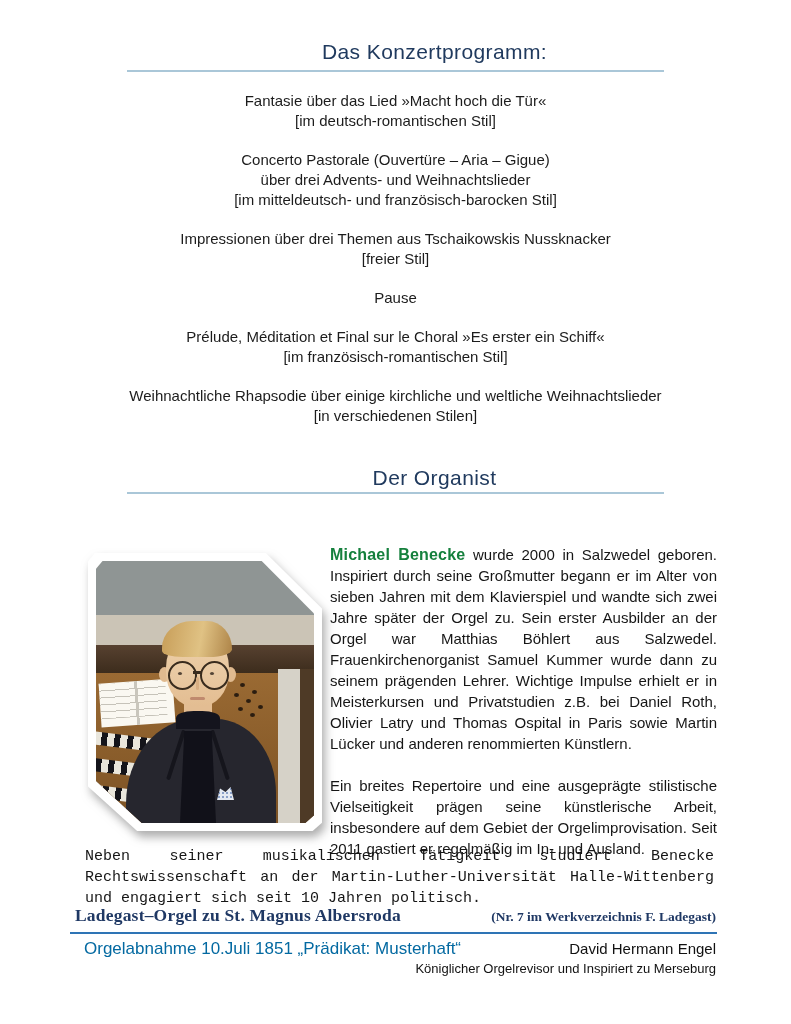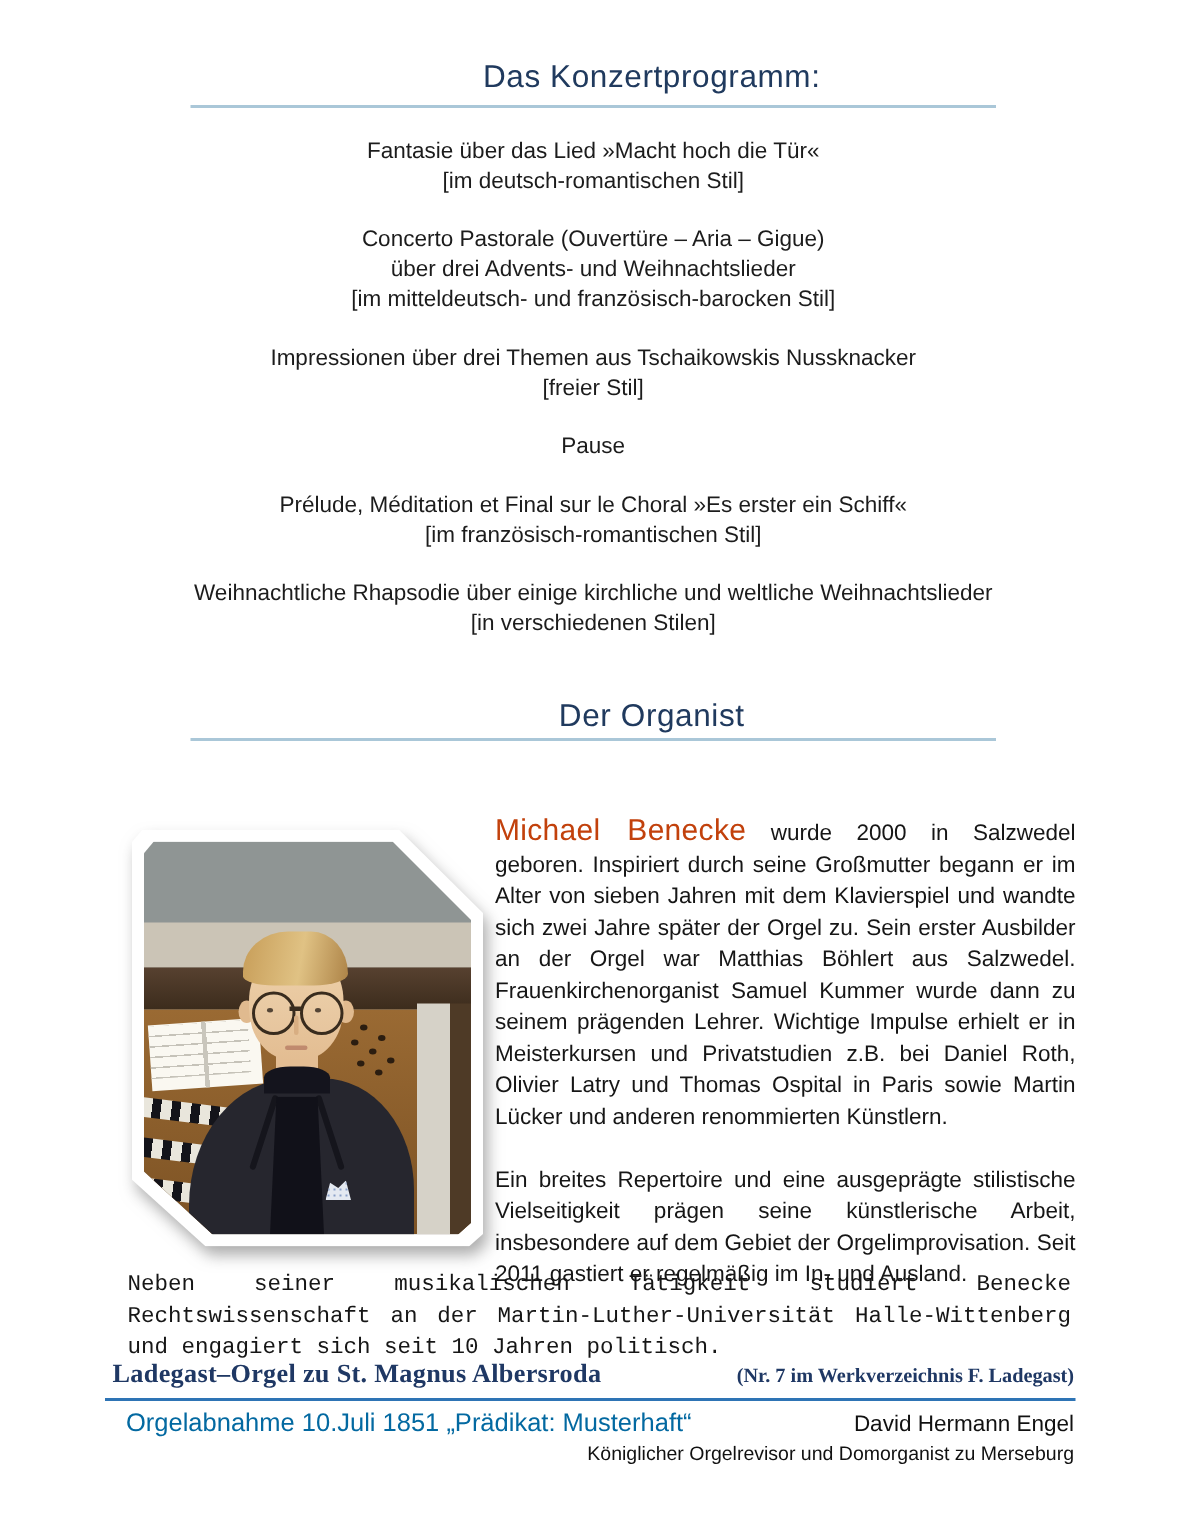--- a/index.html
+++ b/index.html
@@ -19,21 +19,21 @@
   
   .program{position:absolute;top:91px;left:0;width:100%;text-align:center;
            font-size:15px;line-height:20px;color:#1c1c1c;}
   .gap{height:19px;}
 
   
   .bio{position:absolute;left:330px;top:544px;width:387px;text-align:justify;
        font-size:15px;line-height:21px;color:#161616;}
   .bio p{margin:0;}
   .bio .p2{margin-top:21px;}
-  .bio .name{font-size:20px;font-weight:normal;letter-spacing:.2px;color:#c2410c;}
+  .bio .name{font-size:16px;font-weight:bold;letter-spacing:.2px;color:#15803d;}
   .p3{position:absolute;left:85px;top:846px;width:629px;margin:0;text-align:justify;
       font-size:15px;line-height:21px;color:#161616;font-family:Liberation Mono, monospace;}
 
   
   .f-row1{position:absolute;top:905px;left:75px;right:75px;display:flex;
           justify-content:space-between;align-items:baseline;
           font-family:"Liberation Serif",serif;color:#1f3864;}
   .f-organ{font-size:17.5px;font-weight:bold;letter-spacing:.2px;}
   .f-cat{font-size:13.5px;font-weight:bold;}
   .f-rule{position:absolute;top:932px;left:70px;width:647px;height:2px;background:#2e74b5;}
@@ -174,15 +174,15 @@
 
   <div class="f-row1">
     <span class="f-organ">Ladegast–Orgel zu St. Magnus Albersroda</span>
     <span class="f-cat">(Nr. 7 im Werkverzeichnis F. Ladegast)</span>
   </div>
   <div class="f-rule"></div>
   <div class="f-row2">
     <span class="f-abnahme">Orgelabnahme 10.Juli 1851 „Prädikat: Musterhaft“</span>
     <span class="f-engel">David Hermann Engel</span>
   </div>
-  <div class="f-row3">Königlicher Orgelrevisor und Domorganist zu Merseburg</div>
+  <div class="f-row3">Königlicher Orgelrevisor und Inspiriert zu Merseburg</div>
 
 </div>
 
 </body></html>

